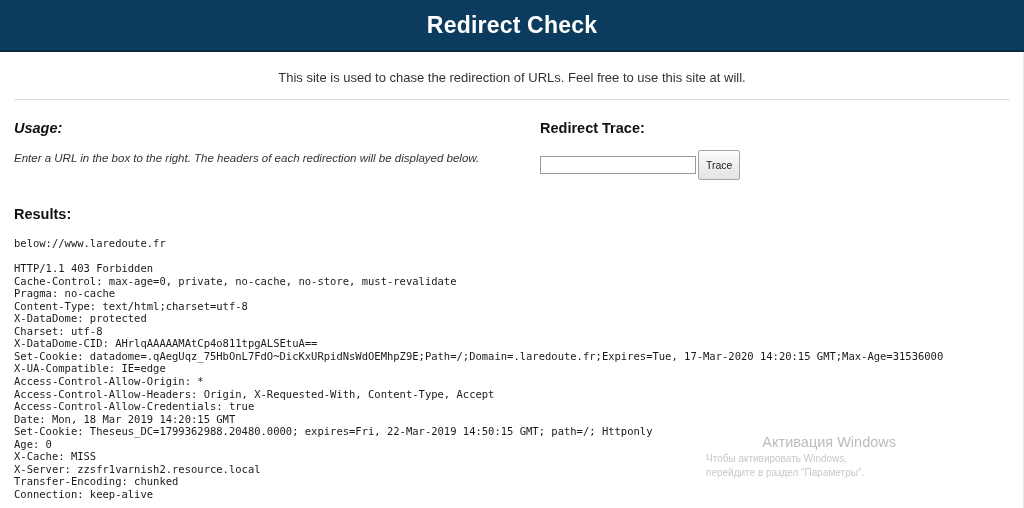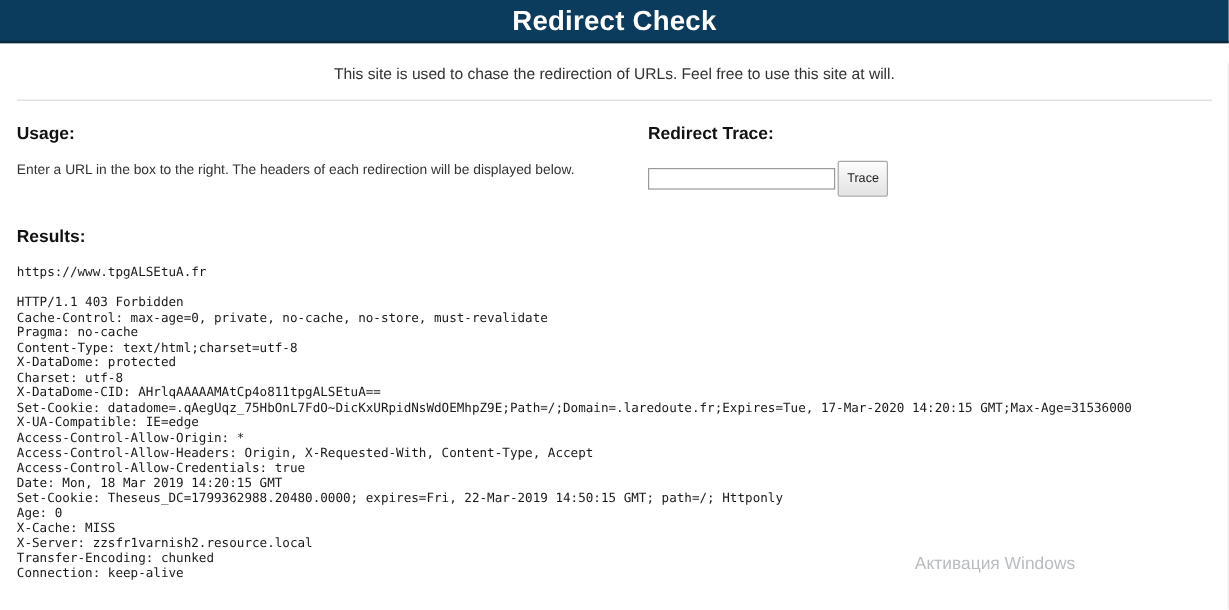--- a/index.html
+++ b/index.html
@@ -11,21 +11,21 @@
     height: 508px;
     background: #ffffff;
     font-family: "Liberation Sans", sans-serif;
     color: #222222;
     overflow: hidden;
     position: relative;
   }
 
   
   .page-header {
-    height: 36px;
+    height: 52px;
     background: #0b3c5d;
     display: flex;
     align-items: center;
     justify-content: center;
     border-bottom: 2px solid #08293f;
     box-sizing: border-box;
   }
   .page-header h1 {
     margin: 0;
     color: #ffffff;
@@ -58,20 +58,21 @@
   }
 
   .cols {
     display: flex;
     align-items: flex-start;
     padding-top: 20px;
   }
   .col-left {
     width: 526px;
     flex: 0 0 526px;
+    font-style: italic;
   }
   .col-right {
     flex: 1 1 auto;
   }
 
   h2.section-title {
     margin: 0 0 14px 0;
     font-size: 14.5px;
     font-weight: bold;
     color: #111111;
@@ -198,23 +199,24 @@
       <div class="trace-form">
         <input class="trace-input" type="text" placeholder="" style="">
         <button class="trace-button">Trace</button>
       </div>
     </div>
 
   </div>
 
   <div class="results-block">
     <h2 class="section-title">Results:</h2>
-    <div class="mono result-url">https://www.tpgALSEtuA.fr</div>
+    <div class="mono result-url">below://www.laredoute.fr</div>
     <div class="mono headers-list"><div class="header-line">HTTP/1.1 403 Forbidden</div><div class="header-line">Cache-Control: max-age=0, private, no-cache, no-store, must-revalidate</div><div class="header-line">Pragma: no-cache</div><div class="header-line">Content-Type: text/html;charset=utf-8</div><div class="header-line">X-DataDome: protected</div><div class="header-line">Charset: utf-8</div><div class="header-line">X-DataDome-CID: AHrlqAAAAAMAtCp4o811tpgALSEtuA==</div><div class="header-line">Set-Cookie: datadome=.qAegUqz_75HbOnL7FdO~DicKxURpidNsWdOEMhpZ9E;Path=/;Domain=.laredoute.fr;Expires=Tue, 17-Mar-2020 14:20:15 GMT;Max-Age=31536000</div><div class="header-line">X-UA-Compatible: IE=edge</div><div class="header-line">Access-Control-Allow-Origin: *</div><div class="header-line">Access-Control-Allow-Headers: Origin, X-Requested-With, Content-Type, Accept</div><div class="header-line">Access-Control-Allow-Credentials: true</div><div class="header-line">Date: Mon, 18 Mar 2019 14:20:15 GMT</div><div class="header-line">Set-Cookie: Theseus_DC=1799362988.20480.0000; expires=Fri, 22-Mar-2019 14:50:15 GMT; path=/; Httponly</div><div class="header-line">Age: 0</div><div class="header-line">X-Cache: MISS</div><div class="header-line">X-Server: zzsfr1varnish2.resource.local</div><div class="header-line">Transfer-Encoding: chunked</div><div class="header-line">Connection: keep-alive</div></div>
   </div>
 
 </div>
 
 <div class="edge-line"></div>
 
 <div class="win-activation">
   <div class="wa-title">Активация Windows</div>
+  <div class="wa-sub">Чтобы активировать Windows, перейдите в раздел "Параметры".</div>
 </div>
 
 </body></html>

